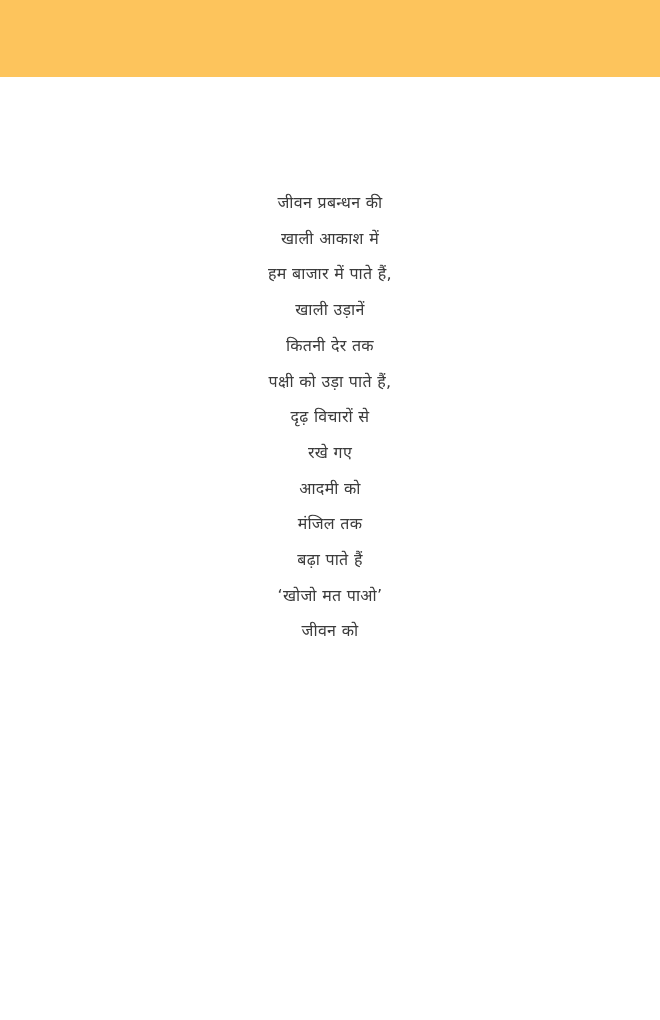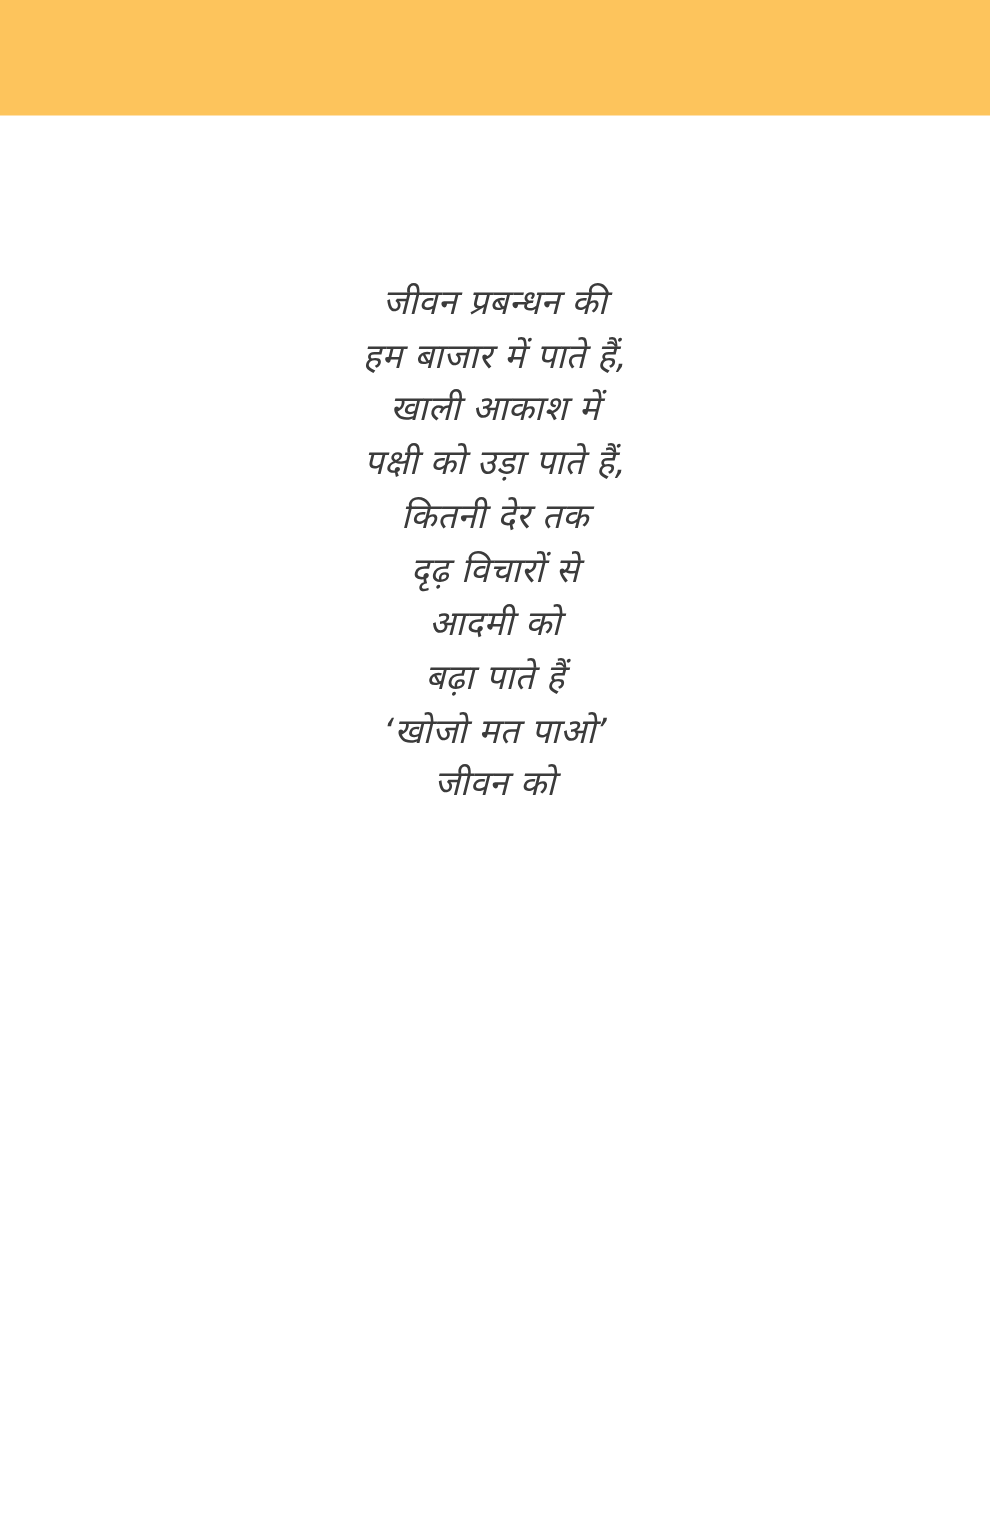--- a/index.html
+++ b/index.html
@@ -22,36 +22,38 @@
     height: 77px;
   }
   .poem {
     position: absolute;
     top: 185px;
     left: 0;
     width: 660px;
     text-align: center;
   }
   .poem-line {
-    font-size: 23px;
+    font-size: 16px;
     line-height: 35.7px;
     letter-spacing: 0.3px;
     white-space: nowrap;
-    font-style: italic;
   }
 </style>
 </head>
 <body style="background: rgb(255, 255, 255);">
 
 <div class="top-band" style="background: rgb(253, 196, 92);"></div>
 
 <div class="poem" style="color: rgb(59, 59, 59);">
     <div class="poem-line">जीवन प्रबन्धन की</div>
+    <div class="poem-line">खाली आकाश में</div>
     <div class="poem-line">हम बाजार में पाते हैं,</div>
-    <div class="poem-line">खाली आकाश में</div>
+    <div class="poem-line">खाली उड़ानें</div>
+    <div class="poem-line">कितनी देर तक</div>
     <div class="poem-line">पक्षी को उड़ा पाते हैं,</div>
-    <div class="poem-line">कितनी देर तक</div>
     <div class="poem-line">दृढ़ विचारों से</div>
+    <div class="poem-line">रखे गए</div>
     <div class="poem-line">आदमी को</div>
+    <div class="poem-line">मंजिल तक</div>
     <div class="poem-line">बढ़ा पाते हैं</div>
     <div class="poem-line">‘खोजो मत पाओ’</div>
     <div class="poem-line">जीवन को</div>
   </div>
 
 </body></html>

